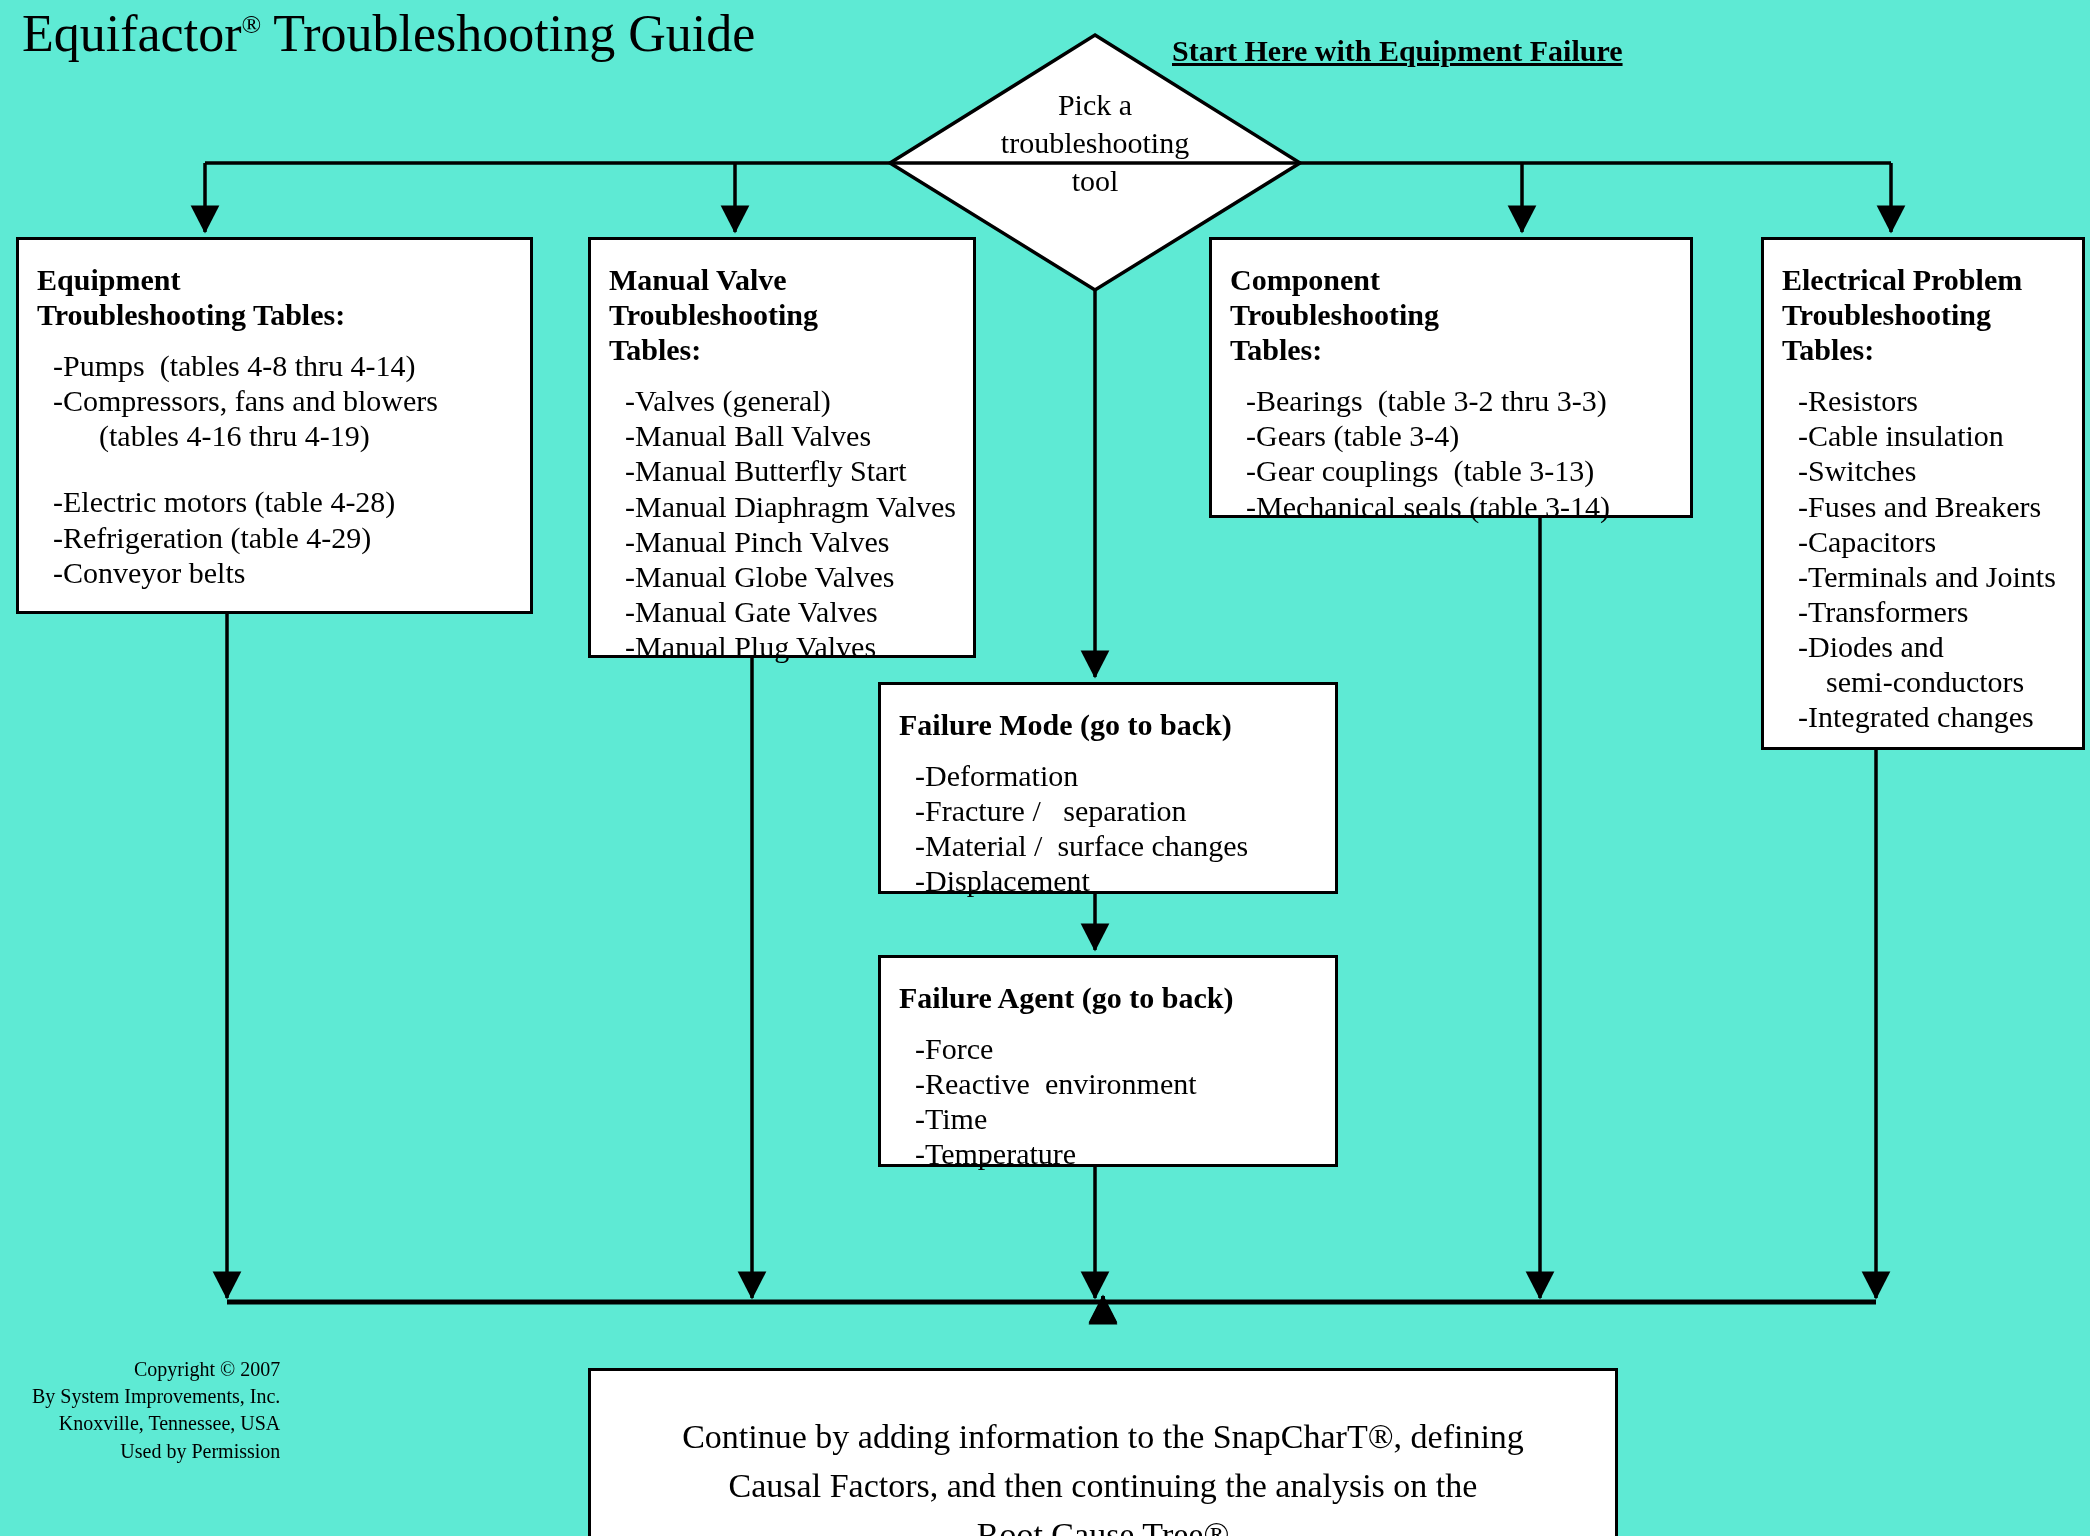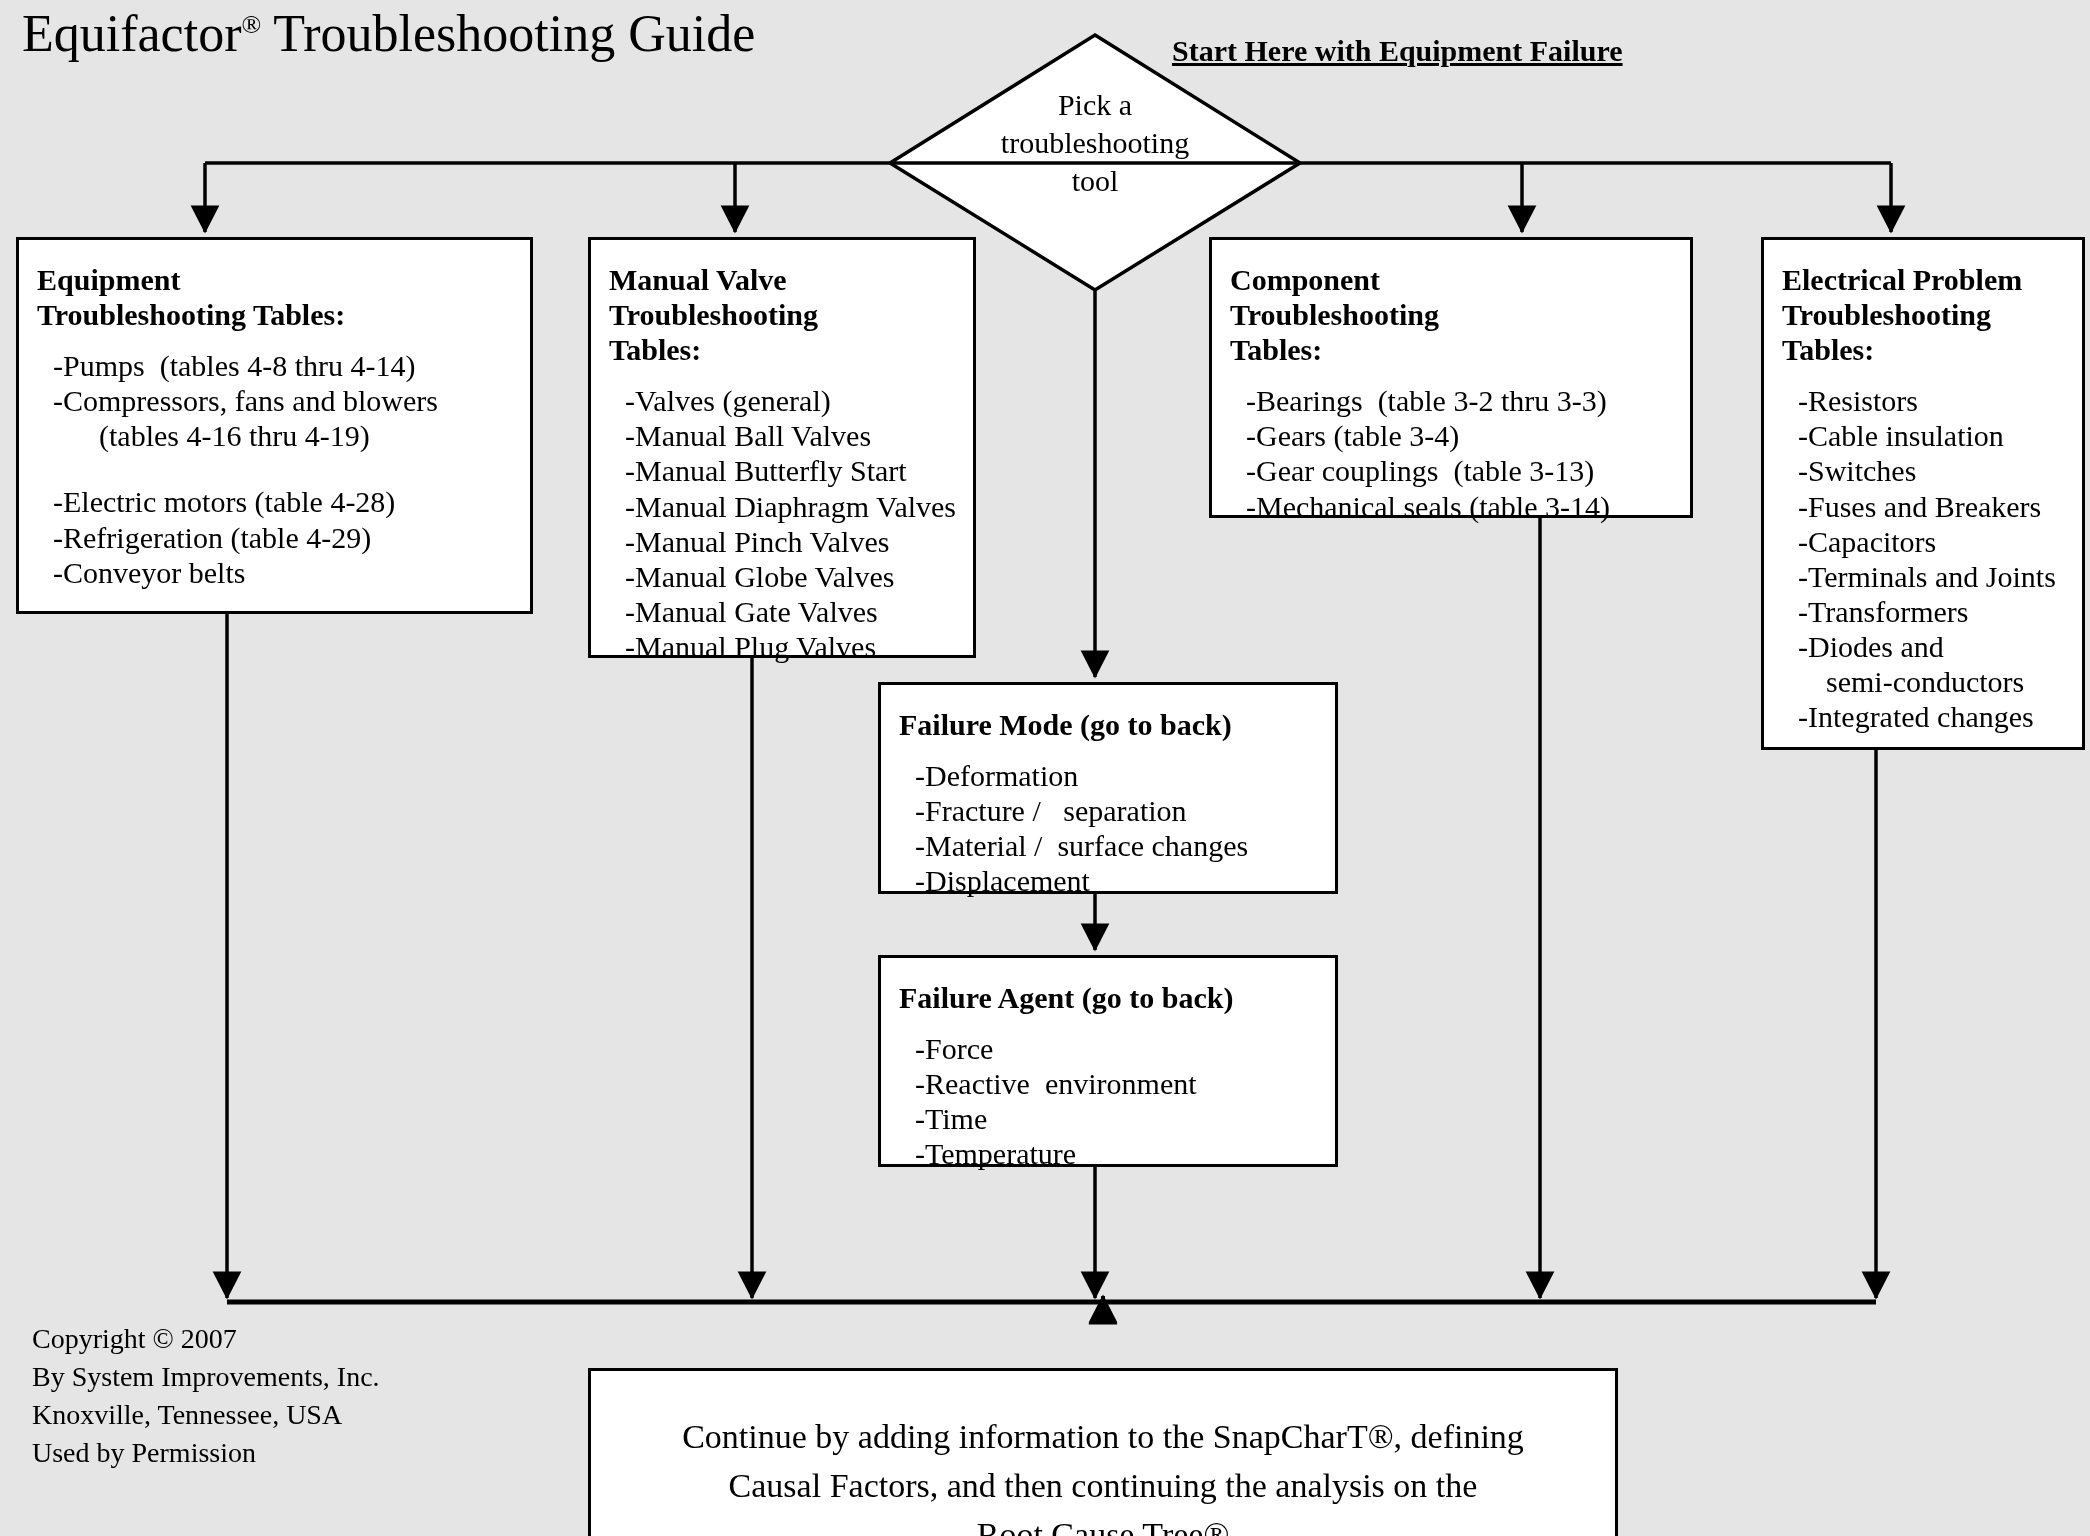--- a/index.html
+++ b/index.html
@@ -5,21 +5,21 @@
 <style>
   html, body {
     margin: 0;
     padding: 0;
     background: #ffffff;
   }
   #canvas {
     position: relative;
     width: 2090px;
     height: 1536px;
-    background: #e5e5e5;
+    background: #5eead4;
     font-family: "Liberation Serif", "DejaVu Serif", serif;
     color: #000000;
     overflow: hidden;
   }
   #wires {
     position: absolute;
     left: 0;
     top: 0;
     width: 2090px;
     height: 1536px;
@@ -106,24 +106,25 @@
     line-height: 1.45;
     text-align: center;
     white-space: pre-line;
     padding: 0 26px;
   }
 
   
   #copyright {
     position: absolute;
     left: 32px;
-    top: 1320px;
-    font-size: 28px;
+    top: 1356px;
+    font-size: 20px;
     line-height: 1.36;
     white-space: pre-line;
+    text-align: right;
   }
 </style>
 </head>
 <body>
 
 <div id="canvas">
 
   <svg id="wires" viewBox="0 0 2090 1536" width="2090" height="1536">
     <defs>
       <marker id="arrowhead" markerWidth="9" markerHeight="9" refX="7.6" refY="4.5" orient="auto" markerUnits="strokeWidth">

